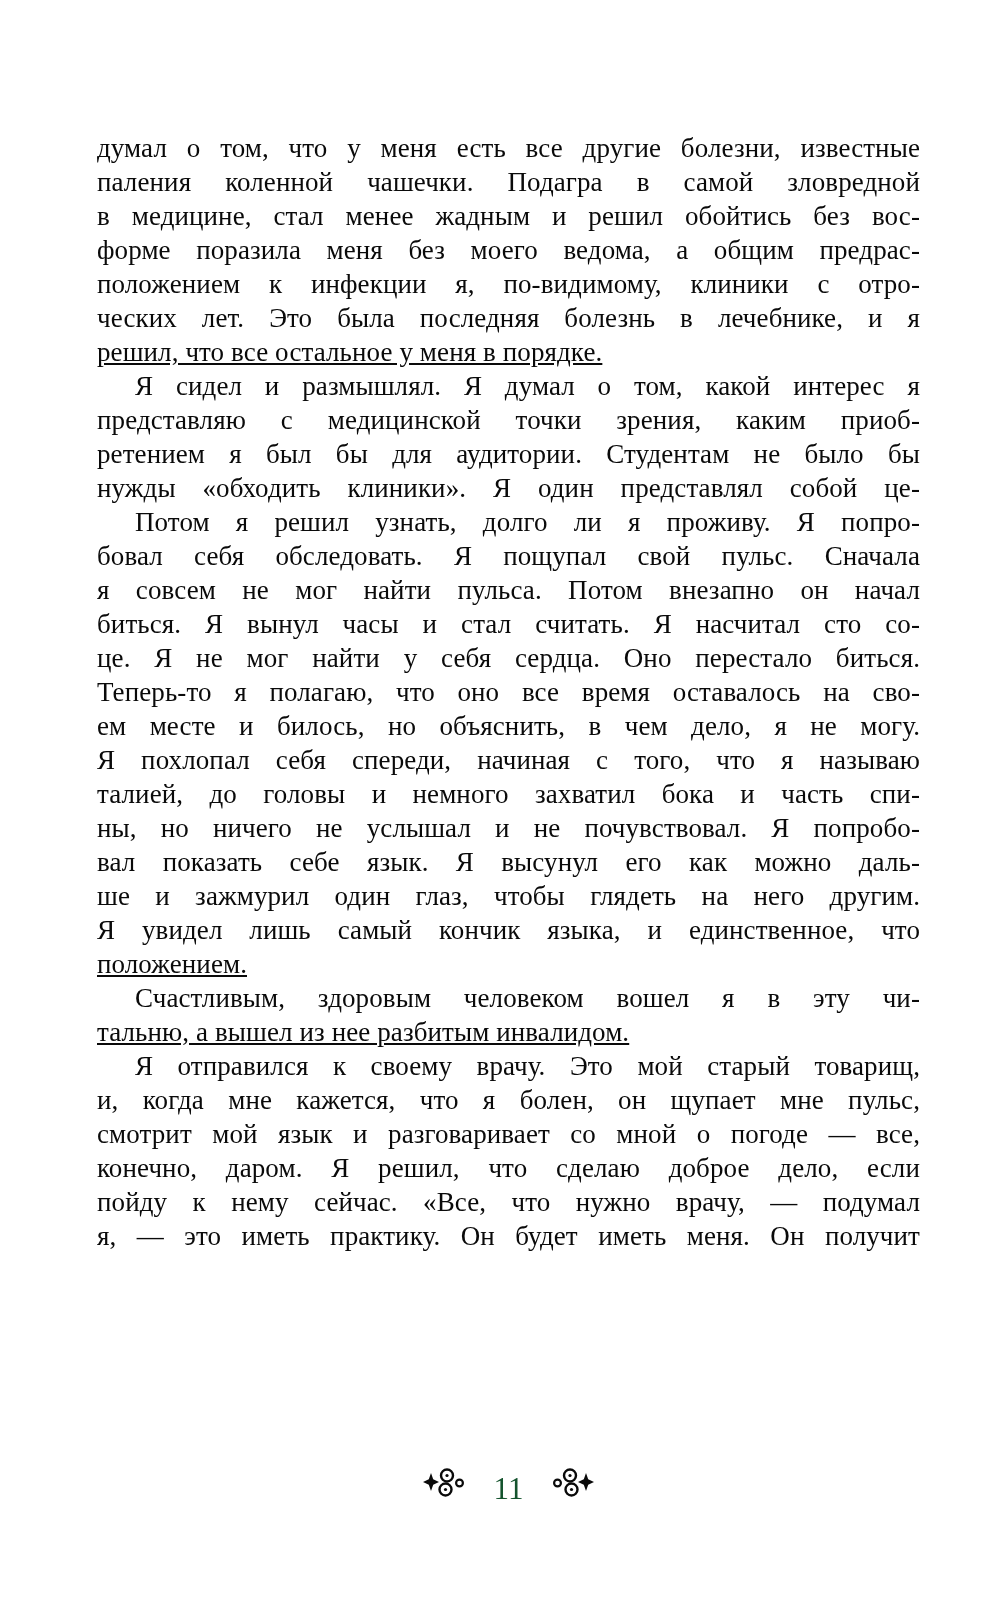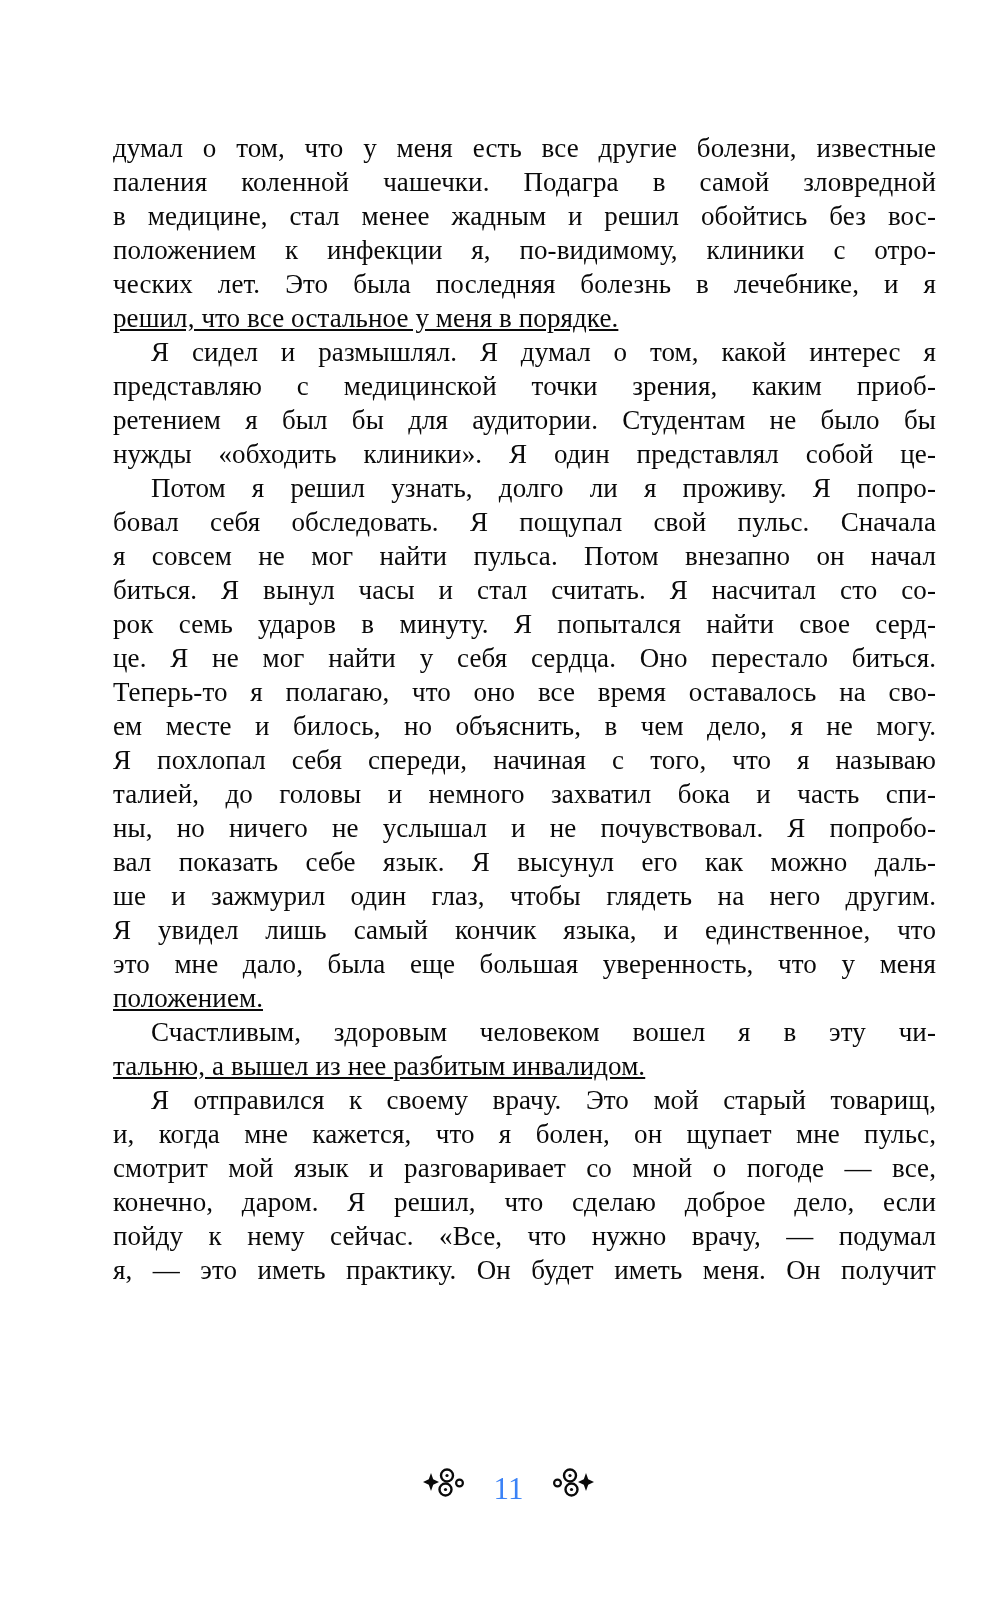--- a/index.html
+++ b/index.html
@@ -15,21 +15,21 @@
     color: #0a0a0a;
     overflow: hidden;
   }
   .page {
     position: absolute;
     inset: 0;
     background: #ffffff;
   }
   .text-block {
     position: absolute;
-    left: 113px;
+    left: 97px;
     top: 131px;
     width: 823px;
     font-size: 27px;
     line-height: 34px;
     letter-spacing: 0.1px;
   }
   .line {
     text-align: justify;
     text-align-last: justify;
     white-space: normal;
@@ -50,21 +50,21 @@
     width: 823px;
     height: 48px;
     display: flex;
     align-items: center;
     justify-content: center;
     gap: 28px;
   }
   .page-num {
     font-size: 31px;
     line-height: 1;
-    color: #3b82f6;
+    color: #14532d;
     transform: translateY(-2px);
     margin-top: 16px;
   }
   .orn {
     display: inline-flex;
     align-items: center;
   }
   .orn svg {
     display: block;
   }
@@ -74,42 +74,41 @@
 </style>
 </head>
 <body>
 
 <div class="page">
 
   <div class="text-block" id="text-block">
       <div class="line">думал о том, что у меня есть все другие болезни, известные</div>
       <div class="line">паления коленной чашечки. Подагра в самой зловредной</div>
       <div class="line">в медицине, стал менее жадным и решил обойтись без вос-</div>
+      <div class="line">форме поразила меня без моего ведома, а общим предрас-</div>
       <div class="line">положением к инфекции я, по-видимому, клиники с отро-</div>
       <div class="line">ческих лет. Это была последняя болезнь в лечебнике, и я</div>
       <div class="line last">решил, что все остальное у меня в порядке.</div>
       <div class="line indent">Я сидел и размышлял. Я думал о том, какой интерес я</div>
       <div class="line">представляю с медицинской точки зрения, каким приоб-</div>
       <div class="line">ретением я был бы для аудитории. Студентам не было бы</div>
       <div class="line">нужды «обходить клиники». Я один представлял собой це-</div>
       <div class="line indent">Потом я решил узнать, долго ли я проживу. Я попро-</div>
       <div class="line">бовал себя обследовать. Я пощупал свой пульс. Сначала</div>
       <div class="line">я совсем не мог найти пульса. Потом внезапно он начал</div>
       <div class="line">биться. Я вынул часы и стал считать. Я насчитал сто со-</div>
-      <div class="line">рок семь ударов в минуту. Я попытался найти свое серд-</div>
       <div class="line">це. Я не мог найти у себя сердца. Оно перестало биться.</div>
       <div class="line">Теперь-то я полагаю, что оно все время оставалось на сво-</div>
       <div class="line">ем месте и билось, но объяснить, в чем дело, я не могу.</div>
       <div class="line">Я похлопал себя спереди, начиная с того, что я называю</div>
       <div class="line">талией, до головы и немного захватил бока и часть спи-</div>
       <div class="line">ны, но ничего не услышал и не почувствовал. Я попробо-</div>
       <div class="line">вал показать себе язык. Я высунул его как можно даль-</div>
       <div class="line">ше и зажмурил один глаз, чтобы глядеть на него другим.</div>
       <div class="line">Я увидел лишь самый кончик языка, и единственное, что</div>
-      <div class="line">это мне дало, была еще большая уверенность, что у меня</div>
       <div class="line last">положением.</div>
       <div class="line indent">Счастливым, здоровым человеком вошел я в эту чи-</div>
       <div class="line last">тальню, а вышел из нее разбитым инвалидом.</div>
       <div class="line indent">Я отправился к своему врачу. Это мой старый товарищ,</div>
       <div class="line">и, когда мне кажется, что я болен, он щупает мне пульс,</div>
       <div class="line">смотрит мой язык и разговаривает со мной о погоде — все,</div>
       <div class="line">конечно, даром. Я решил, что сделаю доброе дело, если</div>
       <div class="line">пойду к нему сейчас. «Все, что нужно врачу, — подумал</div>
       <div class="line">я, — это иметь практику. Он будет иметь меня. Он получит</div>
     </div>

